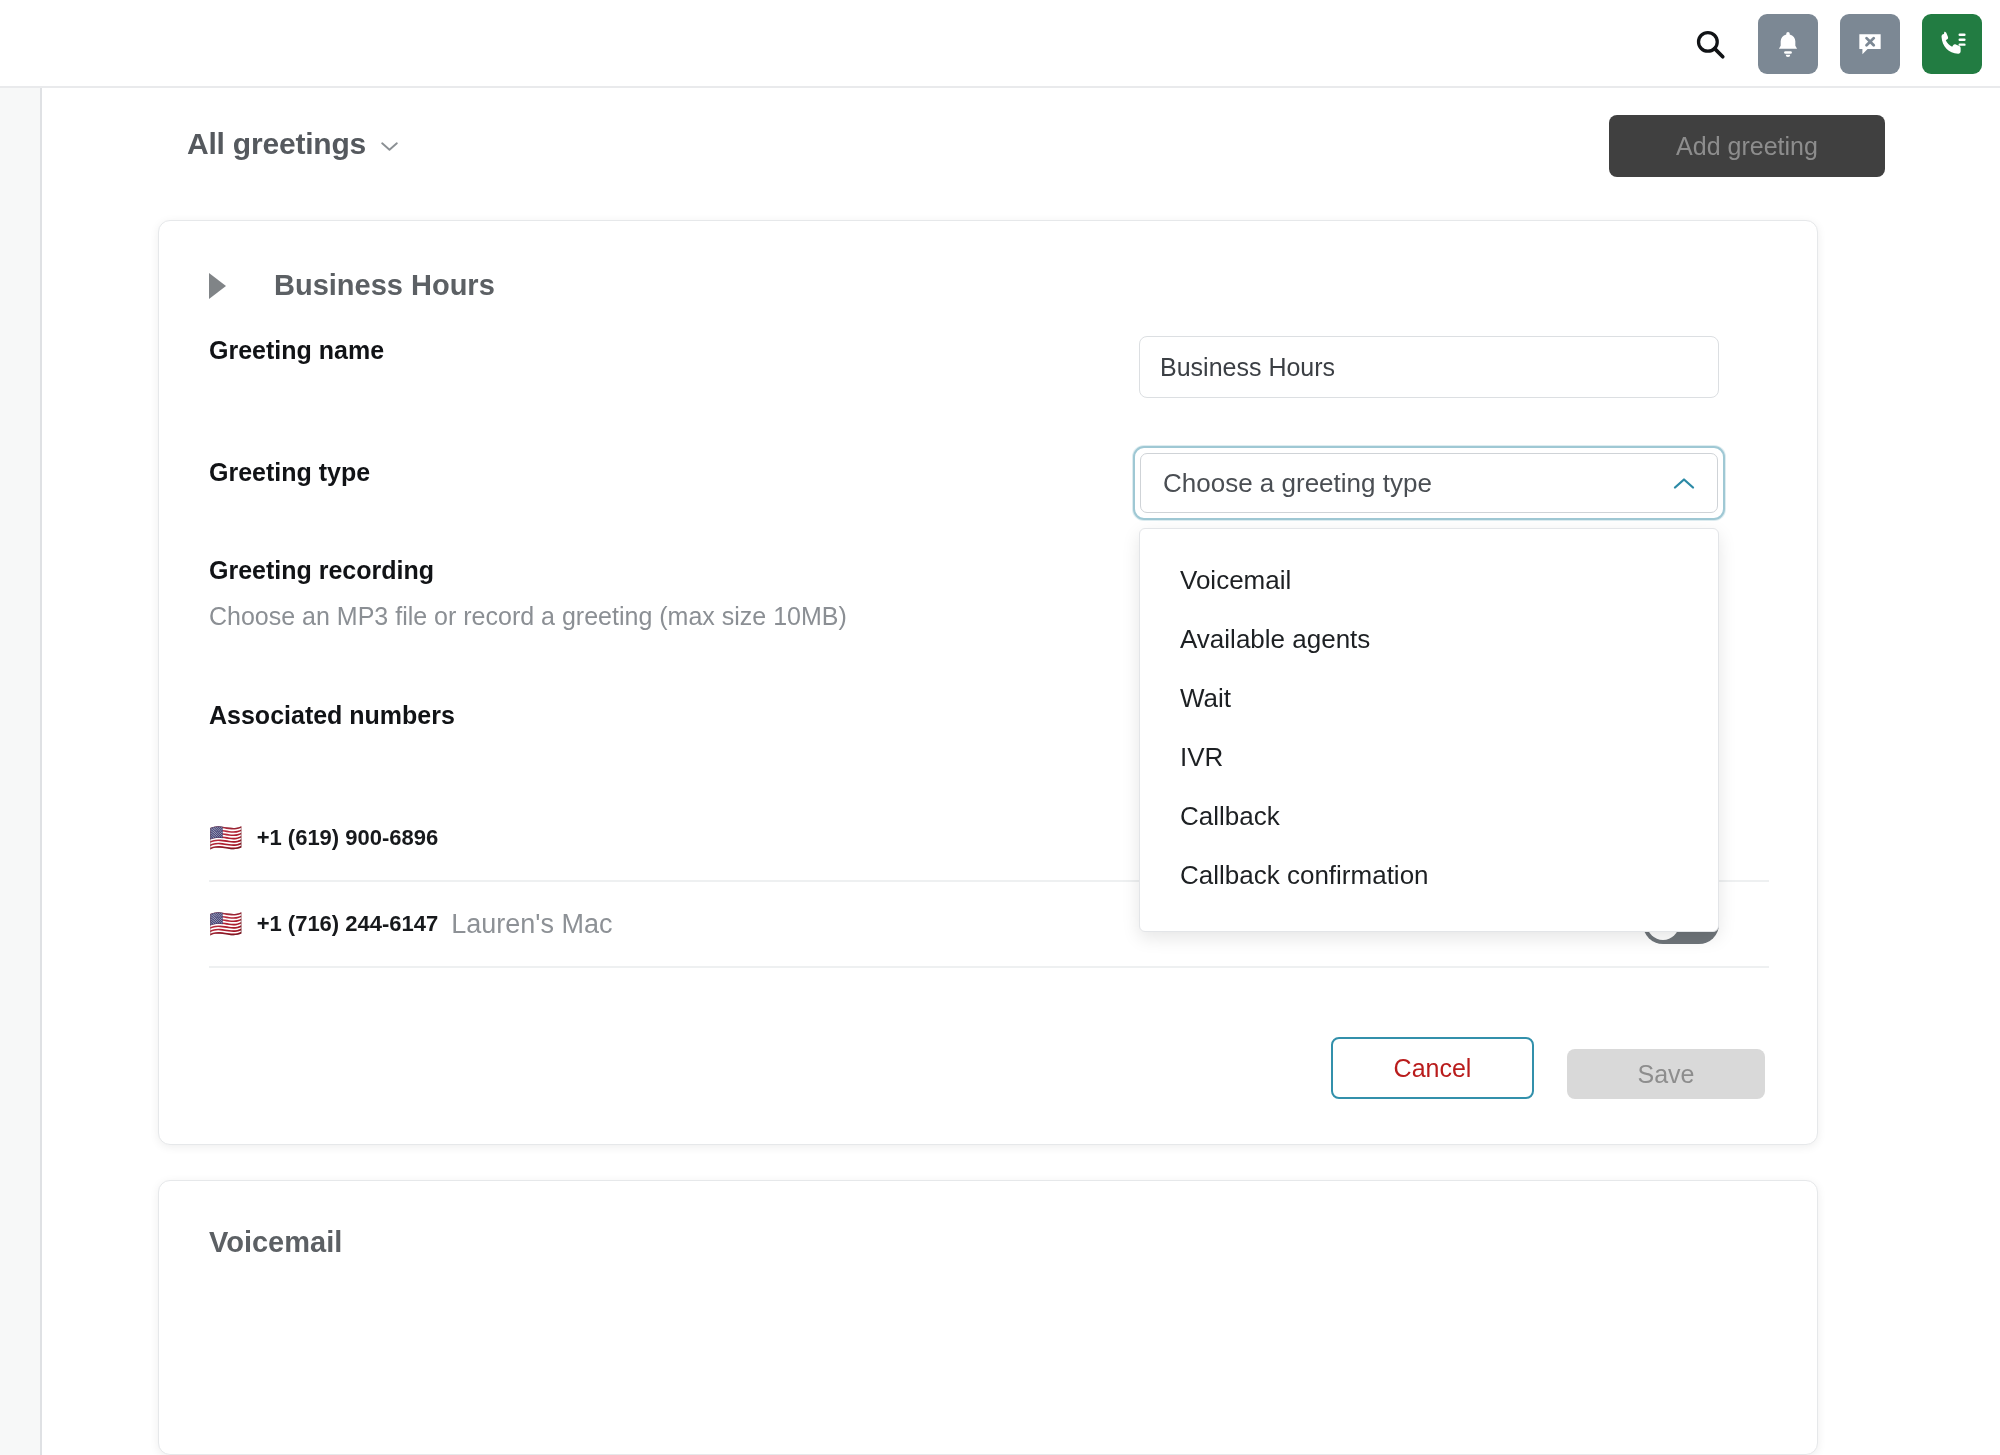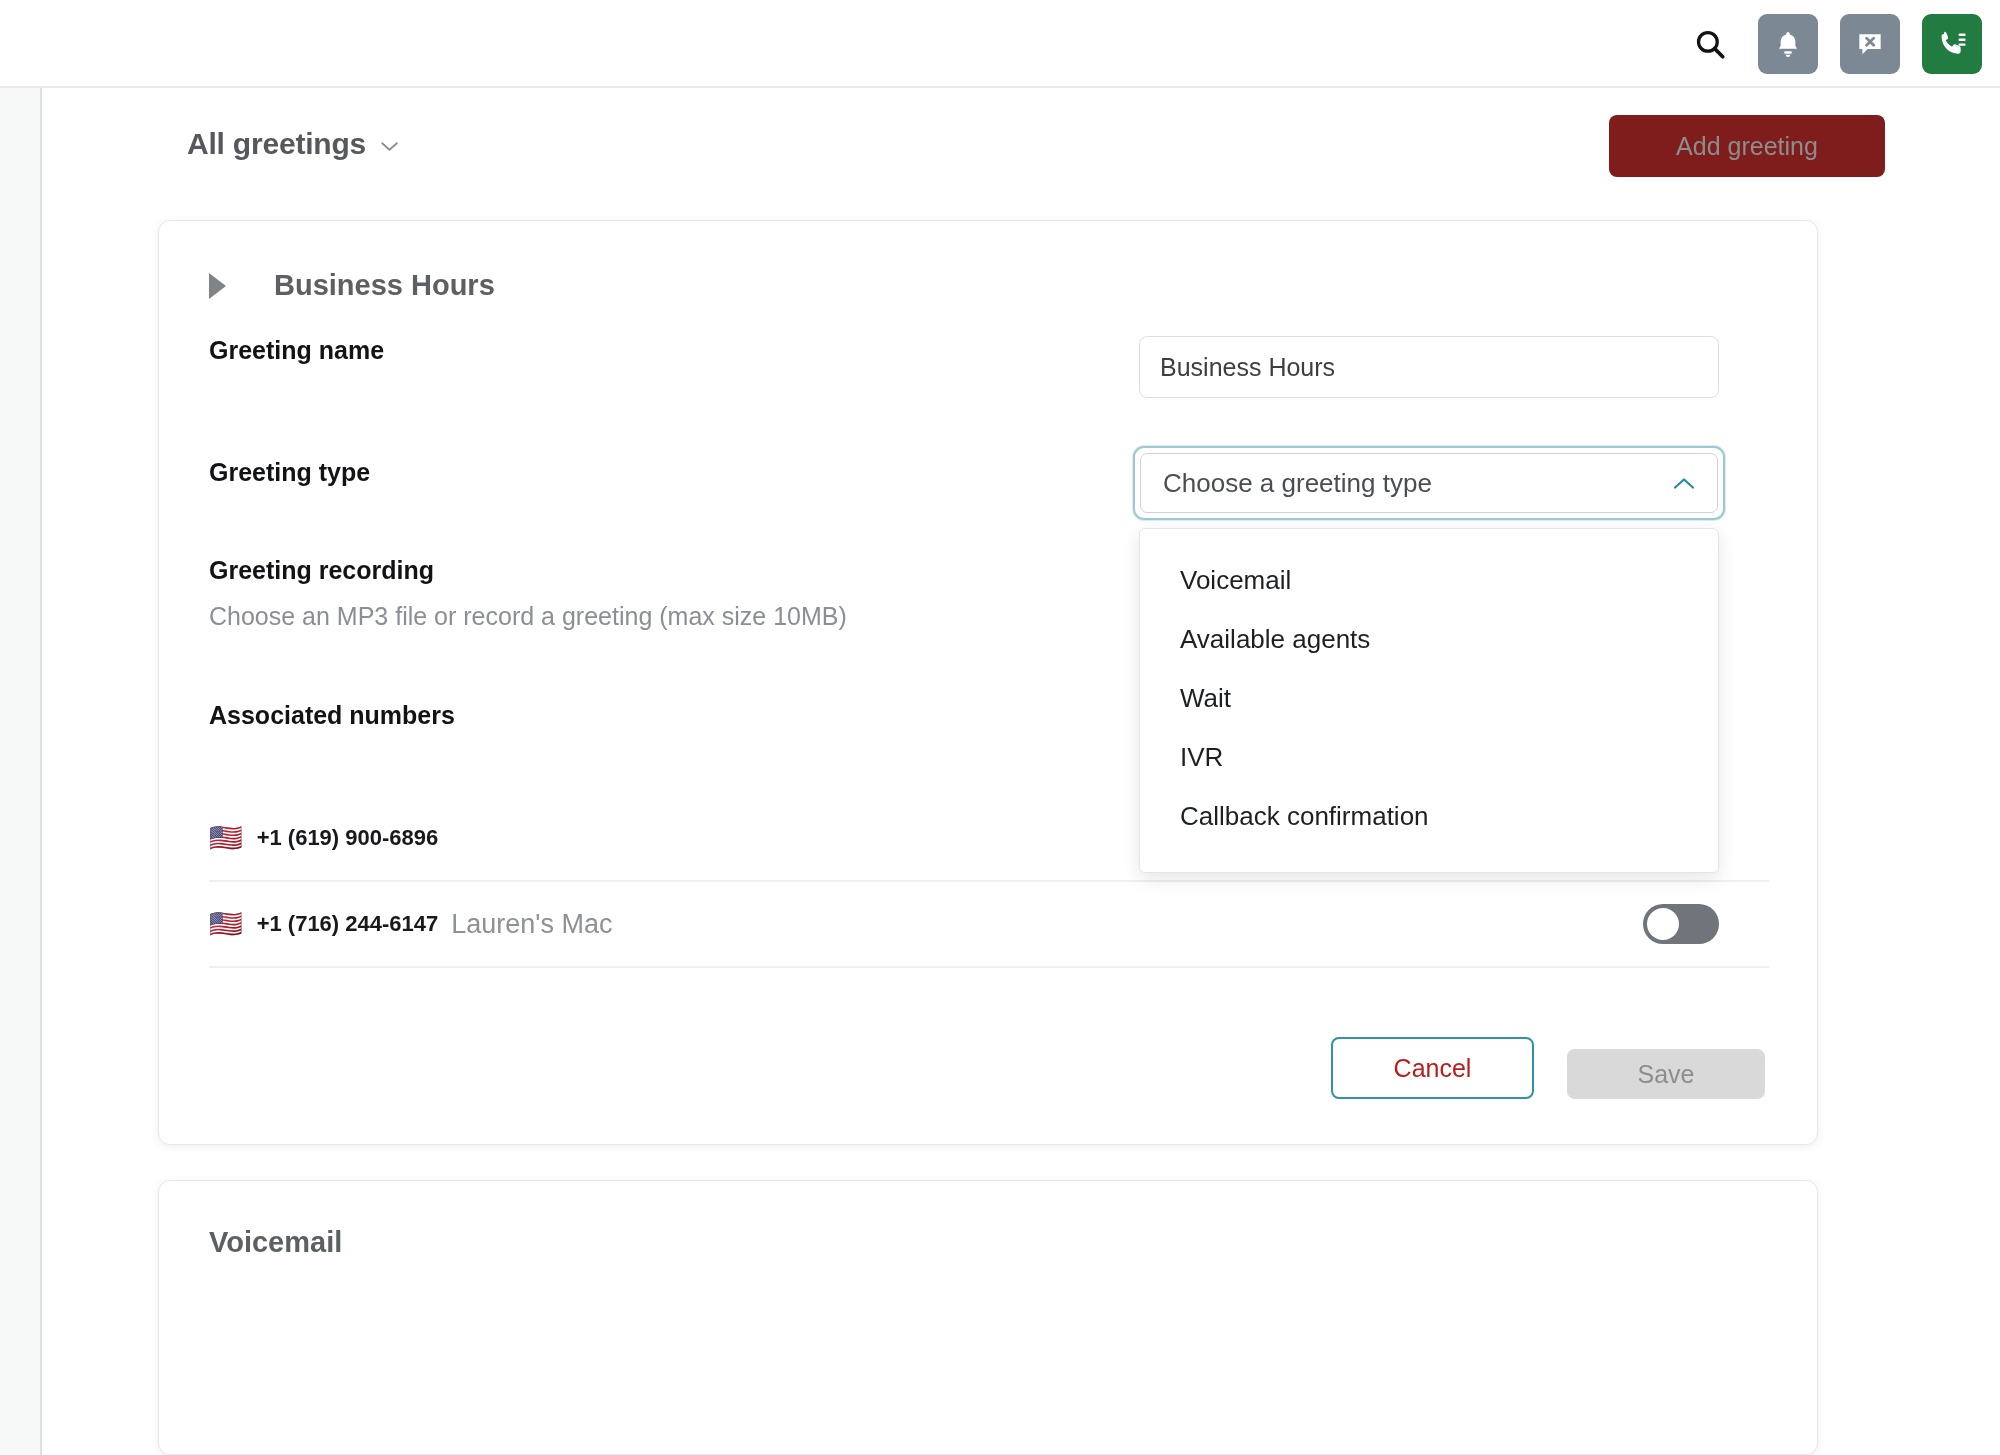--- a/index.html
+++ b/index.html
@@ -59,21 +59,21 @@
   }
   .all-greetings .txt {
     font-size: 30px; font-weight: bold; color: #55595e; letter-spacing: -0.2px;
   }
   .chev-down {
     width: 19px; height: 11px; display: block; margin-top: 5px;
   }
   .add-greeting {
     position: absolute; right: 17px; top: 0;
     width: 276px; height: 62px; border-radius: 8px;
-    background: #7f1d1d; color: #8d8d8d;
+    background: #404040; color: #8d8d8d;
     font-size: 25px; font-family: "Liberation Sans", sans-serif;
     border: none; cursor: default;
   }
 
   
   .card {
     position: absolute; left: 114px; top: 130px;
     width: 1660px; height: 925px;
     background: #ffffff;
     border: 1px solid #e6e8ea;
@@ -277,20 +277,21 @@
             <path d="M2 10.5L11 2.5L20 10.5" stroke="#2c8aa6" stroke-width="2.3" stroke-linecap="round" stroke-linejoin="round"></path>
           </svg>
         </div>
       </div>
 
       <div class="dropdown">
         <div class="dd-item">Voicemail</div>
         <div class="dd-item">Available agents</div>
         <div class="dd-item">Wait</div>
         <div class="dd-item">IVR</div>
+        <div class="dd-item">Callback</div>
         <div class="dd-item">Callback confirmation</div>
       </div>
     </div>
 
     <div class="row" style="top:335px;">
       <div class="label-strong">Greeting recording</div>
       <div class="label-sub">Choose an MP3 file or record a greeting (max size 10MB)</div>
     </div>
 
     <div class="row" style="top:480px;">

